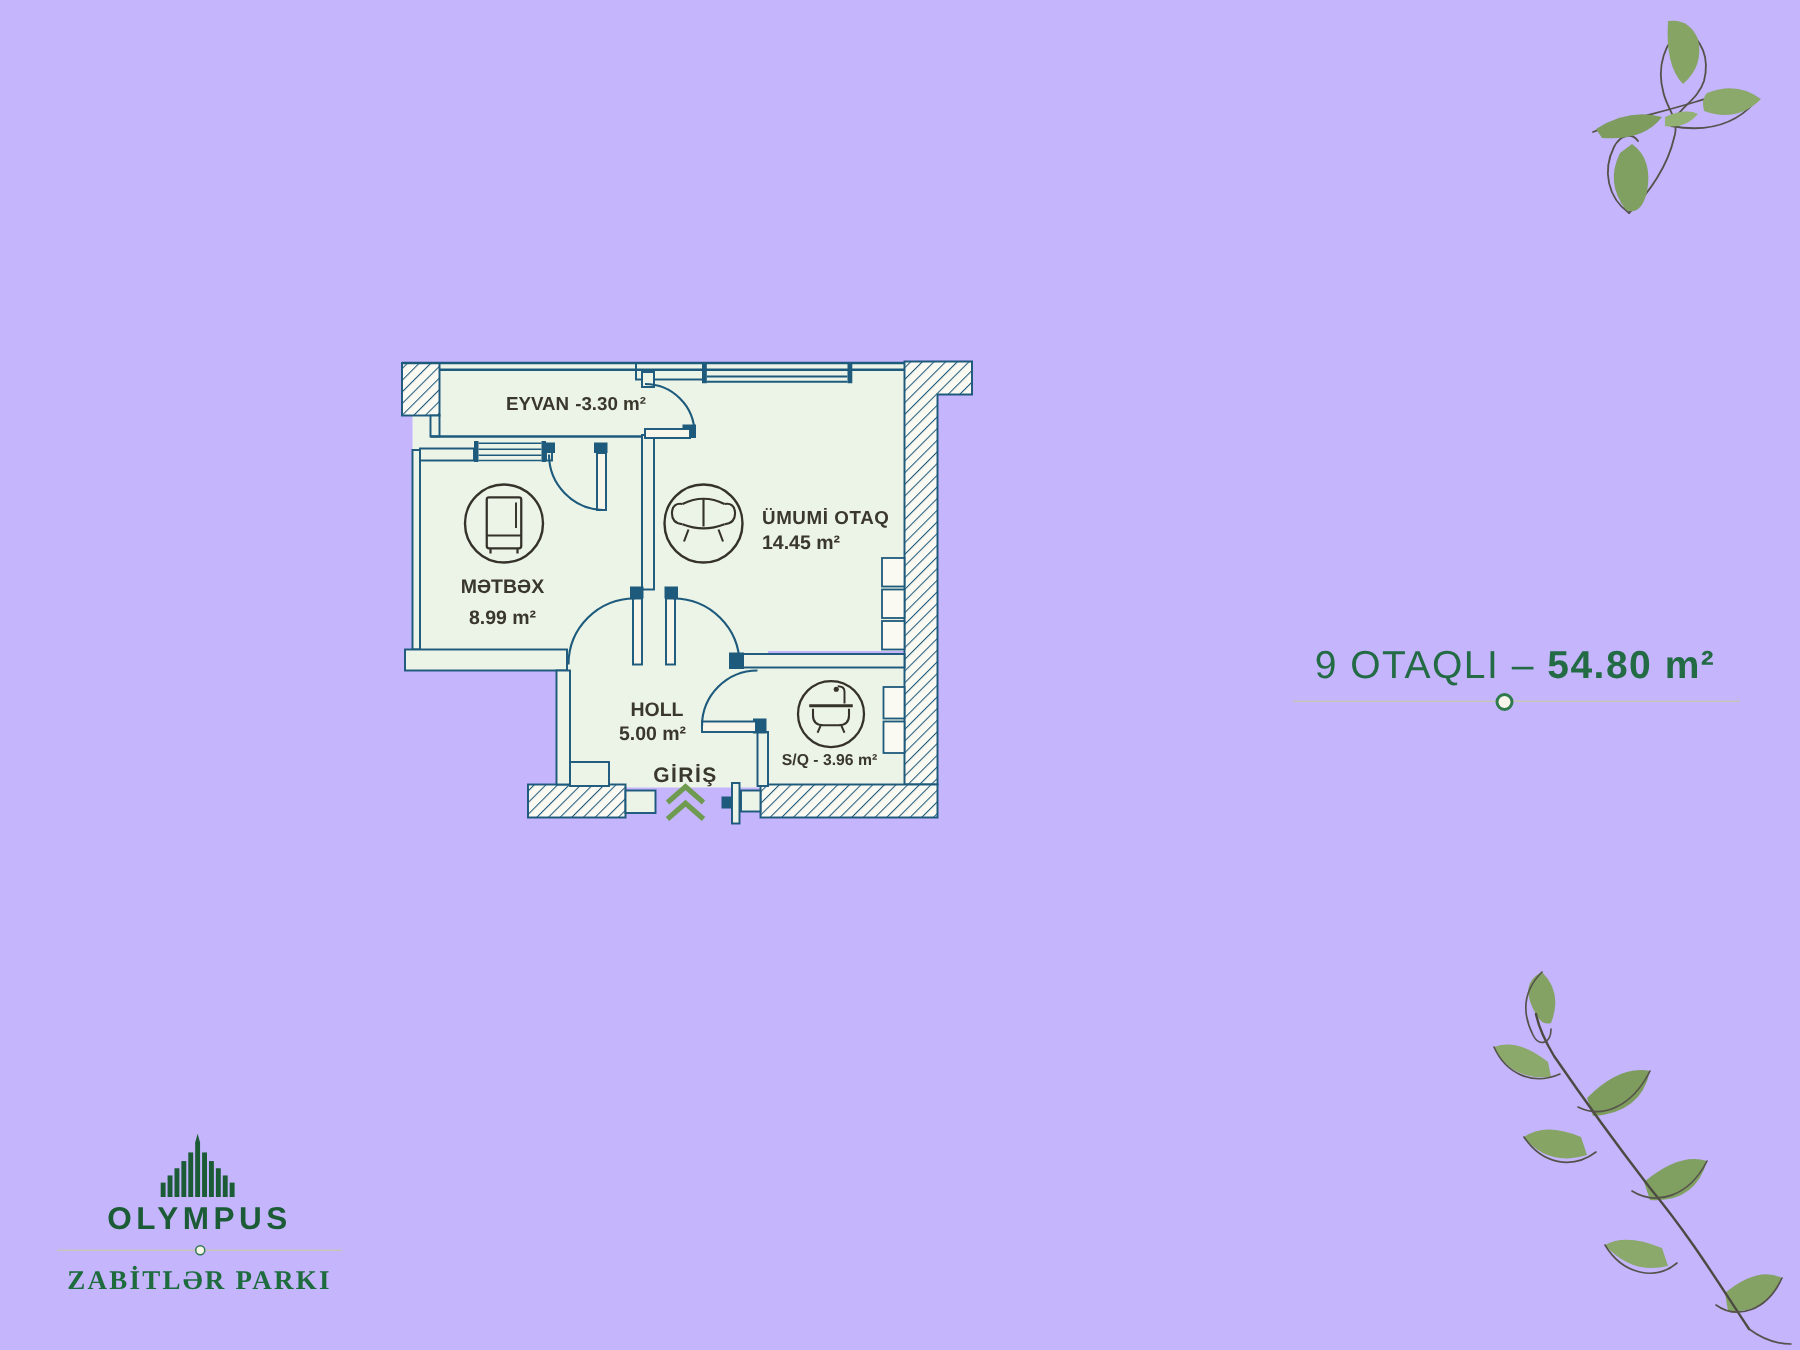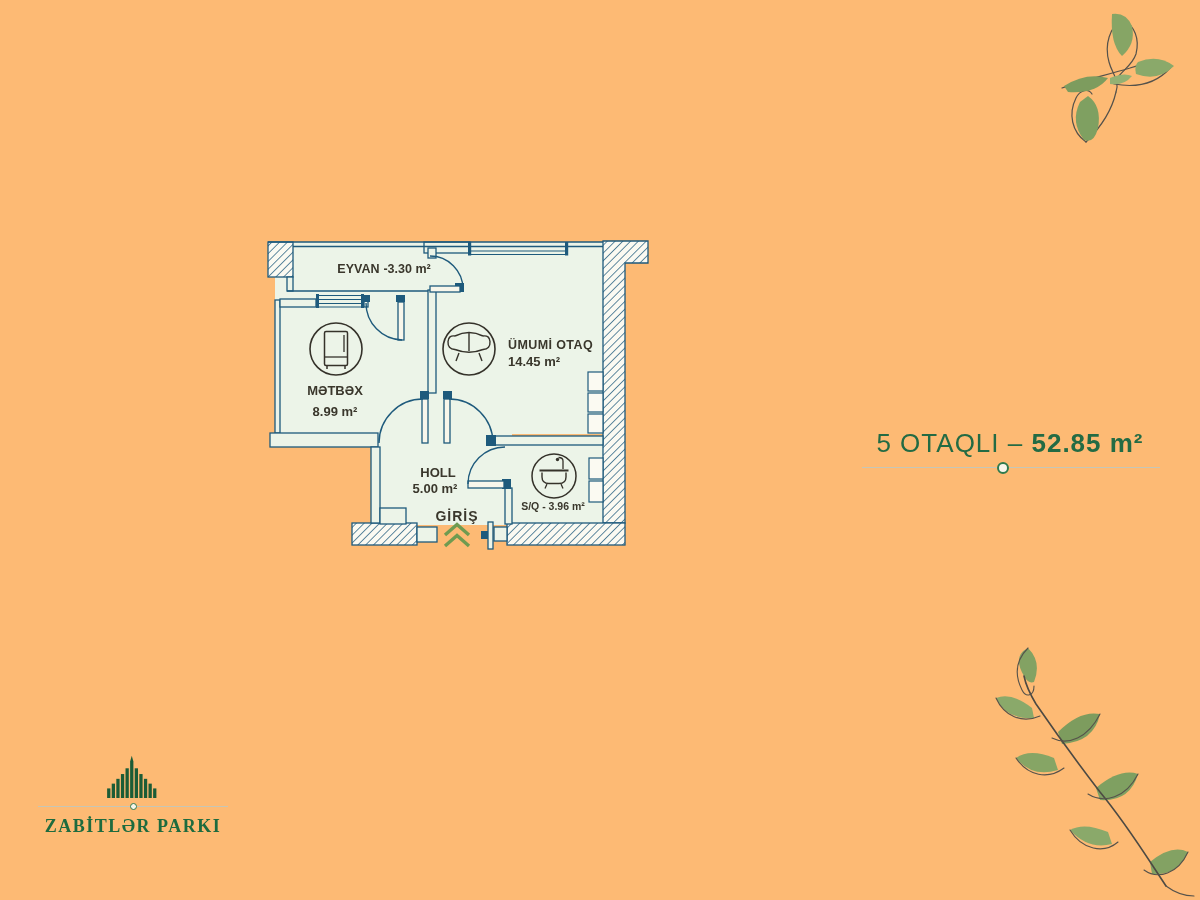--- a/index.html
+++ b/index.html
@@ -1,18 +1,18 @@
 <!DOCTYPE html>
 <html><head>
 <meta charset="utf-8">
 <style>
   html,body{margin:0;padding:0;}
   .canvas{
     position:relative;width:1200px;height:900px;overflow:hidden;
-    background:#fdba74;font-family:"Liberation Sans",sans-serif;
+    background:#c4b5fd;font-family:"Liberation Sans",sans-serif;
   }
   .abs{position:absolute;}
   
   .unit-banner{left:856px;top:428px;width:308px;text-align:center;color:#236b44;}
   .unit-title{font-size:26px;letter-spacing:1px;white-space:nowrap;}
   .t-reg{font-weight:400;}
   .t-bold{font-weight:700;}
   .banner-line{left:862px;top:467px;width:298px;height:1px;background:#c6c6b6;}
   .banner-ring{left:997px;top:462px;width:8px;height:8px;border:2px solid #2f7a4d;
     border-radius:50%;background:#f8f6eb;}
@@ -165,41 +165,42 @@
     <text x="197" y="291" text-anchor="middle" font-size="14" font-weight="800" letter-spacing="1" fill="#e2231a">GİRİŞ</text>
 
     <g fill="none" stroke="#6f9b50" stroke-width="3.4">
       <path d="M185,305 L197,294.5 L209,305"></path>
       <path d="M185,316 L197,305.5 L209,316"></path>
     </g>
   </svg>
 
   <div class="abs unit-banner">
     <div class="unit-title">
-      <span class="t-reg">5 OTAQLI –</span>
-      <span class="t-bold">52.85 m²</span>
+      <span class="t-reg">9 OTAQLI –</span>
+      <span class="t-bold">54.80 m²</span>
     </div>
   </div>
   <div class="abs banner-line"></div>
   <div class="abs banner-ring"></div>
 
   <div class="abs logo">
     <svg class="logo-icon" width="54" height="46" viewBox="0 0 56 48" fill="#1b5c36">
       <rect x="1" y="38" width="3.4" height="10"></rect>
       <rect x="5.8" y="33" width="3.4" height="15"></rect>
       <rect x="10.6" y="28" width="3.4" height="20"></rect>
       <rect x="15.4" y="23" width="3.4" height="25"></rect>
       <rect x="20.2" y="17" width="3.4" height="31"></rect>
       <path d="M25,48 V10 L26.7,4 L28.4,10 V48 Z"></path>
       <rect x="29.8" y="17" width="3.4" height="31"></rect>
       <rect x="34.6" y="23" width="3.4" height="25"></rect>
       <rect x="39.4" y="28" width="3.4" height="20"></rect>
       <rect x="44.2" y="33" width="3.4" height="15"></rect>
       <rect x="49" y="38" width="3.4" height="10"></rect>
     </svg>
+    <div class="brand">OLYMPUS</div>
     <div class="logo-div">
       <div class="line"></div>
       <div class="ring"></div>
     </div>
     <div class="park">ZABİTLƏR PARKI</div>
   </div>
 
   <svg class="abs" style="left:1052px;top:10px" width="140" height="160" viewBox="0 0 140 160">
     <g fill="none" stroke="#55524b" stroke-width="1.2" stroke-linecap="round">
       <path d="M70,8 C58,18 52,34 57,52 C60,64 68,70 64,82"></path>

